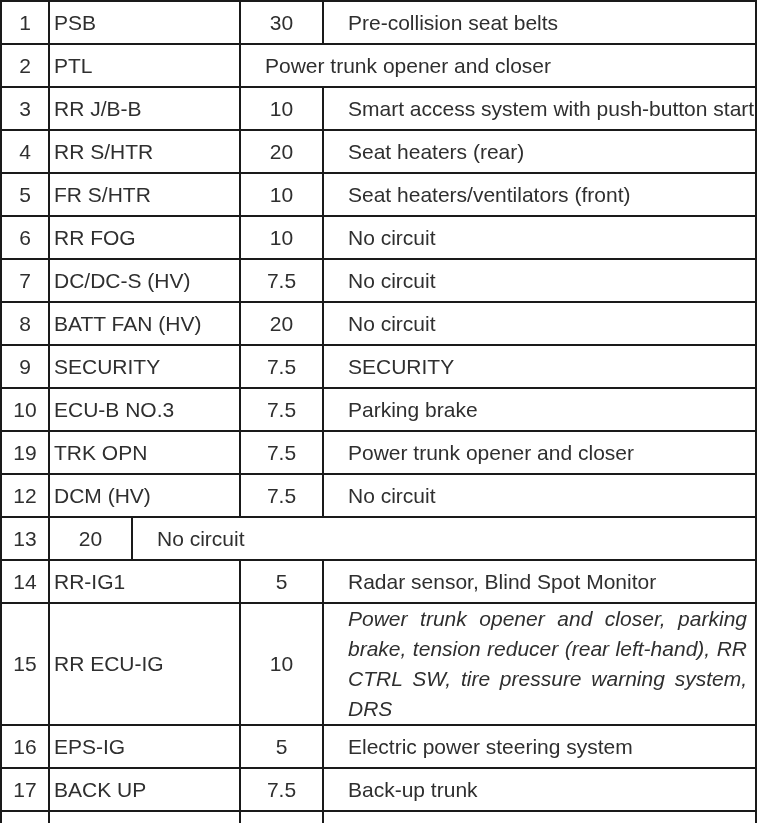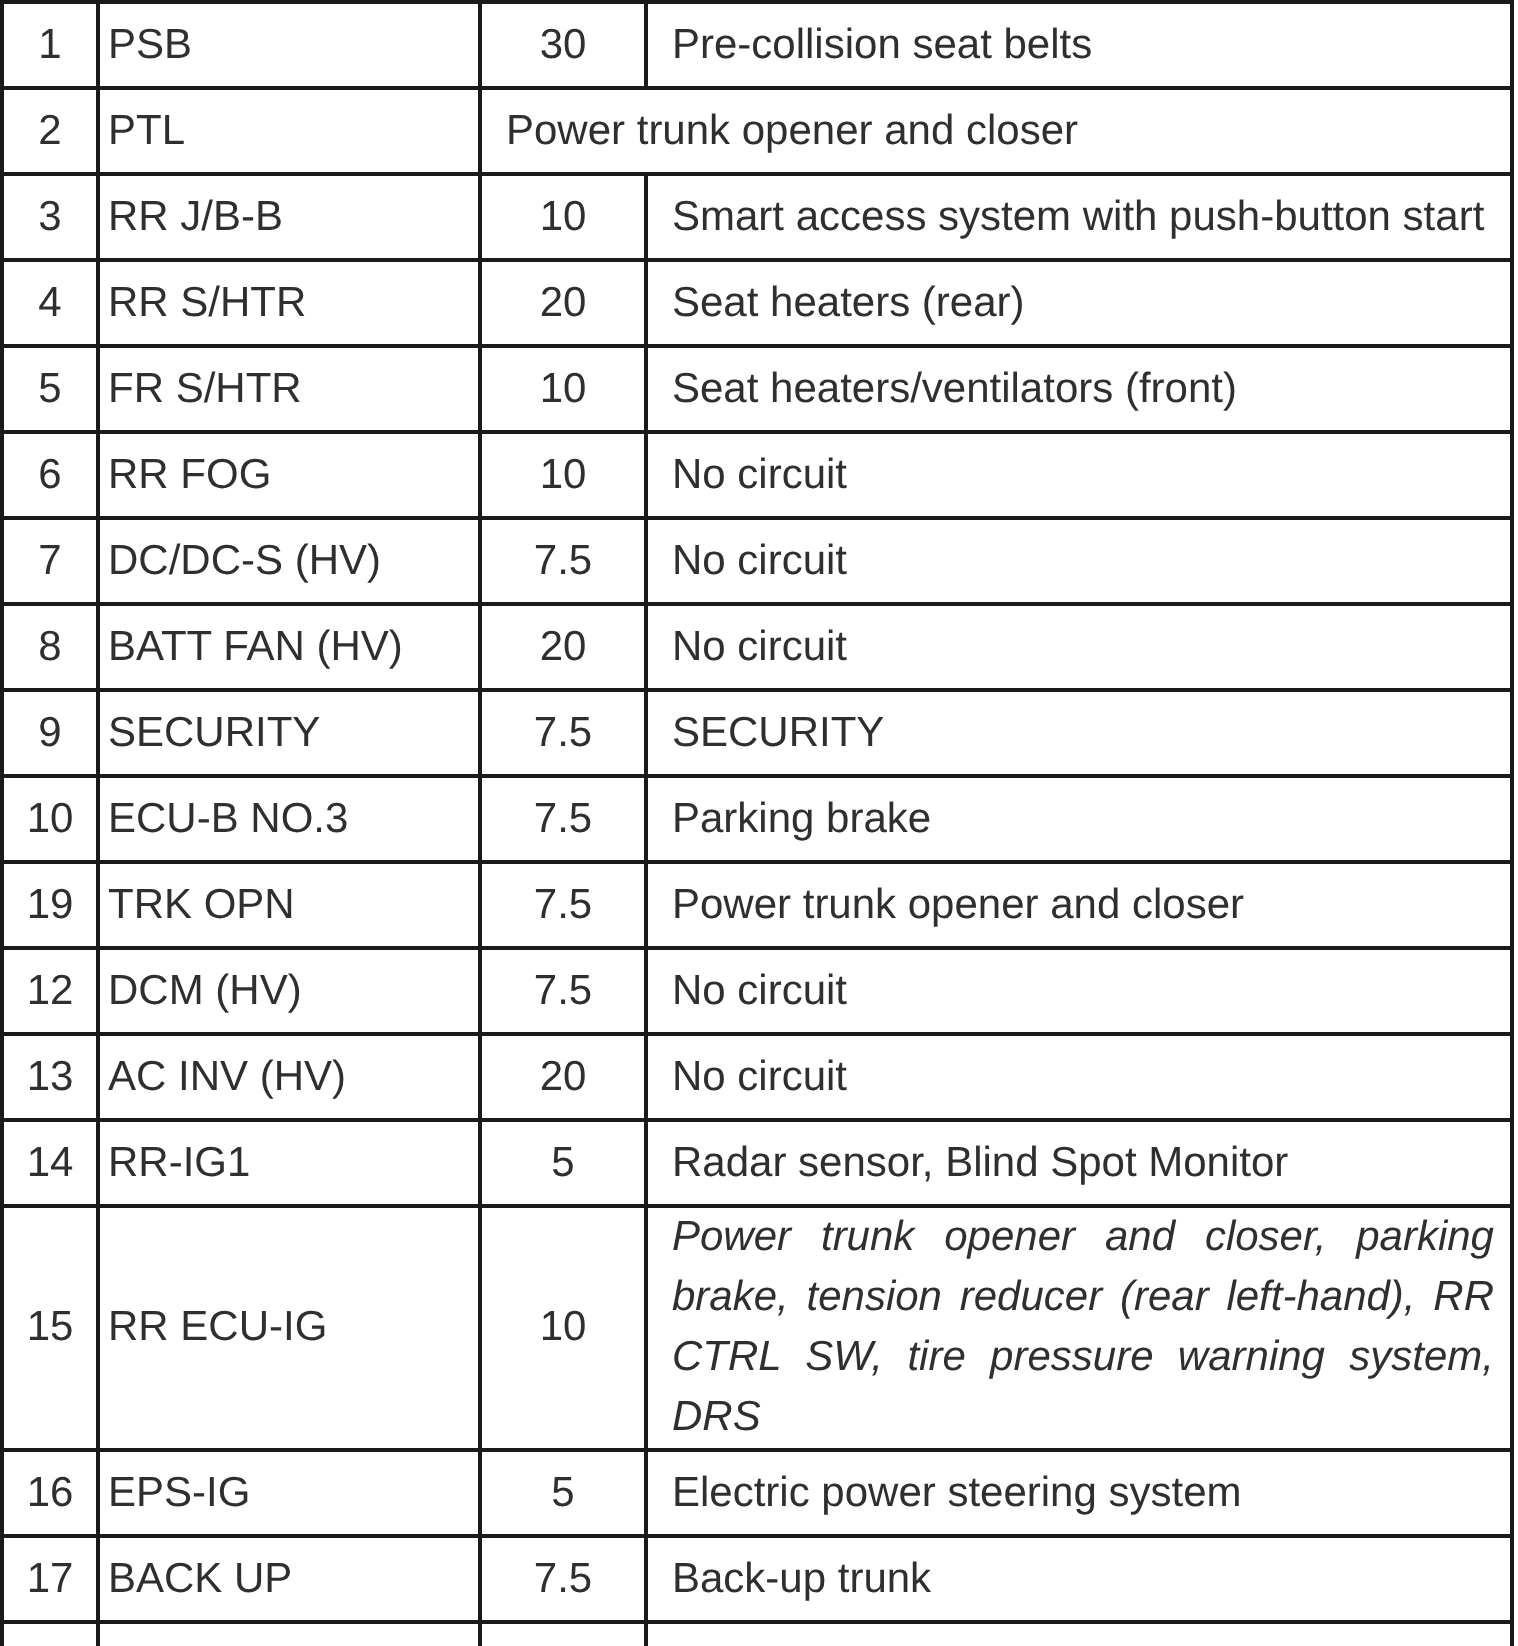--- a/index.html
+++ b/index.html
@@ -61,21 +61,21 @@
   }
   .c-amp {
     width: 83px;
     border-left: 2px solid #1a1a1a;
     justify-content: center;
     flex: 0 0 auto;
   }
   .c-desc {
     flex: 1 1 auto;
     border-left: 2px solid #1a1a1a;
-    padding-left: 12px;
+    padding-left: 24px;
     padding-right: 8px;
   }
   .row.tall .c-desc {
     white-space: normal;
     text-align: justify;
     line-height: 30px;
     padding-top: 2px;
     padding-bottom: 2px;
     font-style: italic;
   }
@@ -164,21 +164,20 @@
 
     <div class="row">
       <div class="cell c-num">12</div>
       <div class="cell c-name">DCM (HV)</div>
       <div class="cell c-amp">7.5</div>
       <div class="cell c-desc">No circuit</div>
     </div>
 
     <div class="row">
       <div class="cell c-num">13</div>
-      <div class="cell c-name">AC INV (HV)</div>
       <div class="cell c-amp">20</div>
       <div class="cell c-desc">No circuit</div>
     </div>
 
     <div class="row">
       <div class="cell c-num">14</div>
       <div class="cell c-name">RR-IG1</div>
       <div class="cell c-amp">5</div>
       <div class="cell c-desc">Radar sensor, Blind Spot Monitor</div>
     </div>

